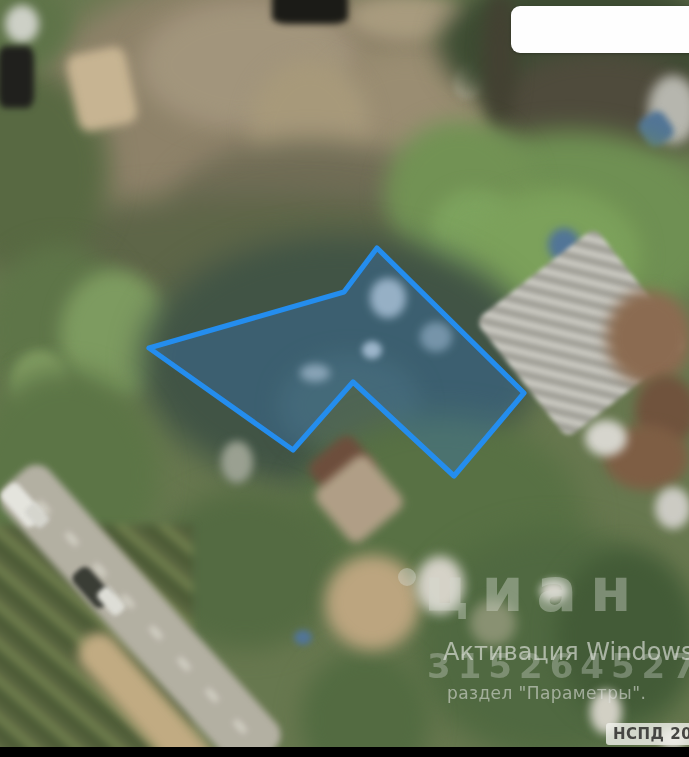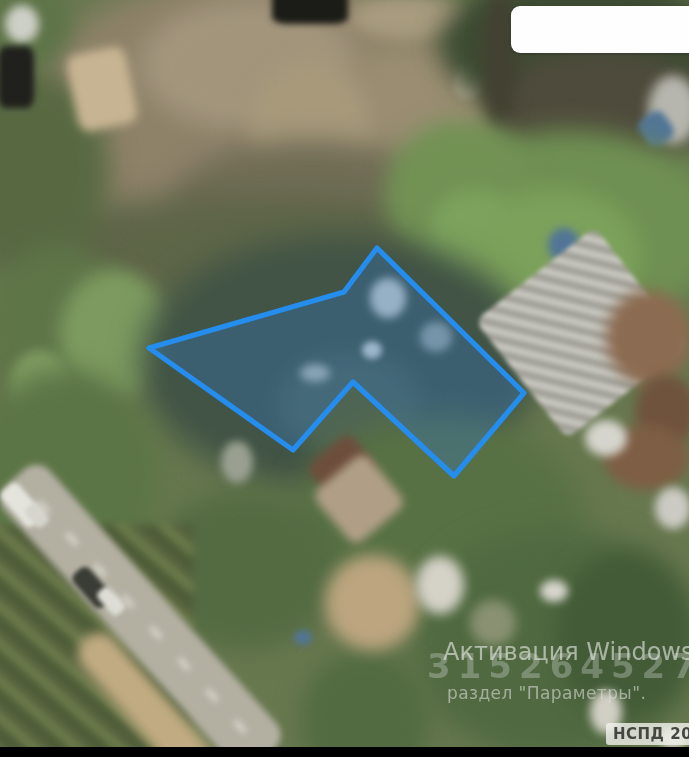--- a/index.html
+++ b/index.html
@@ -128,20 +128,24 @@
     <div class="vehicle" style="left:70px;top:577px;width:44px;height:21px;background:#34372f;transform:rotate(48.7deg);border-radius:7px;"></div>
     <div class="vehicle" style="left:96px;top:593px;width:30px;height:16px;background:#e0e0d8;transform:rotate(48.7deg);border-radius:5px;"></div>
   </div>
 
   <div class="haze"></div>
 
   <svg class="parcel-svg" viewBox="0 0 689 757">
     <polygon class="parcel-poly" points="377,248 524,393 454,476 353,382 293,450 149,348 344,292"></polygon>
   </svg>
 
+  <div class="cian-wrap">
+    <div class="cian-pin"></div>
+    <div class="cian-text">циан</div>
+  </div>
   <div class="wm-digits">315264527</div>
 
   <div class="act1">Активация Windows</div>
   <div class="act3">раздел "Параметры".</div>
 
   <div class="white-panel"></div>
   <div class="nspd-badge">НСПД 2025</div>
   <div class="bottom-bar"></div>
 
 </div>

